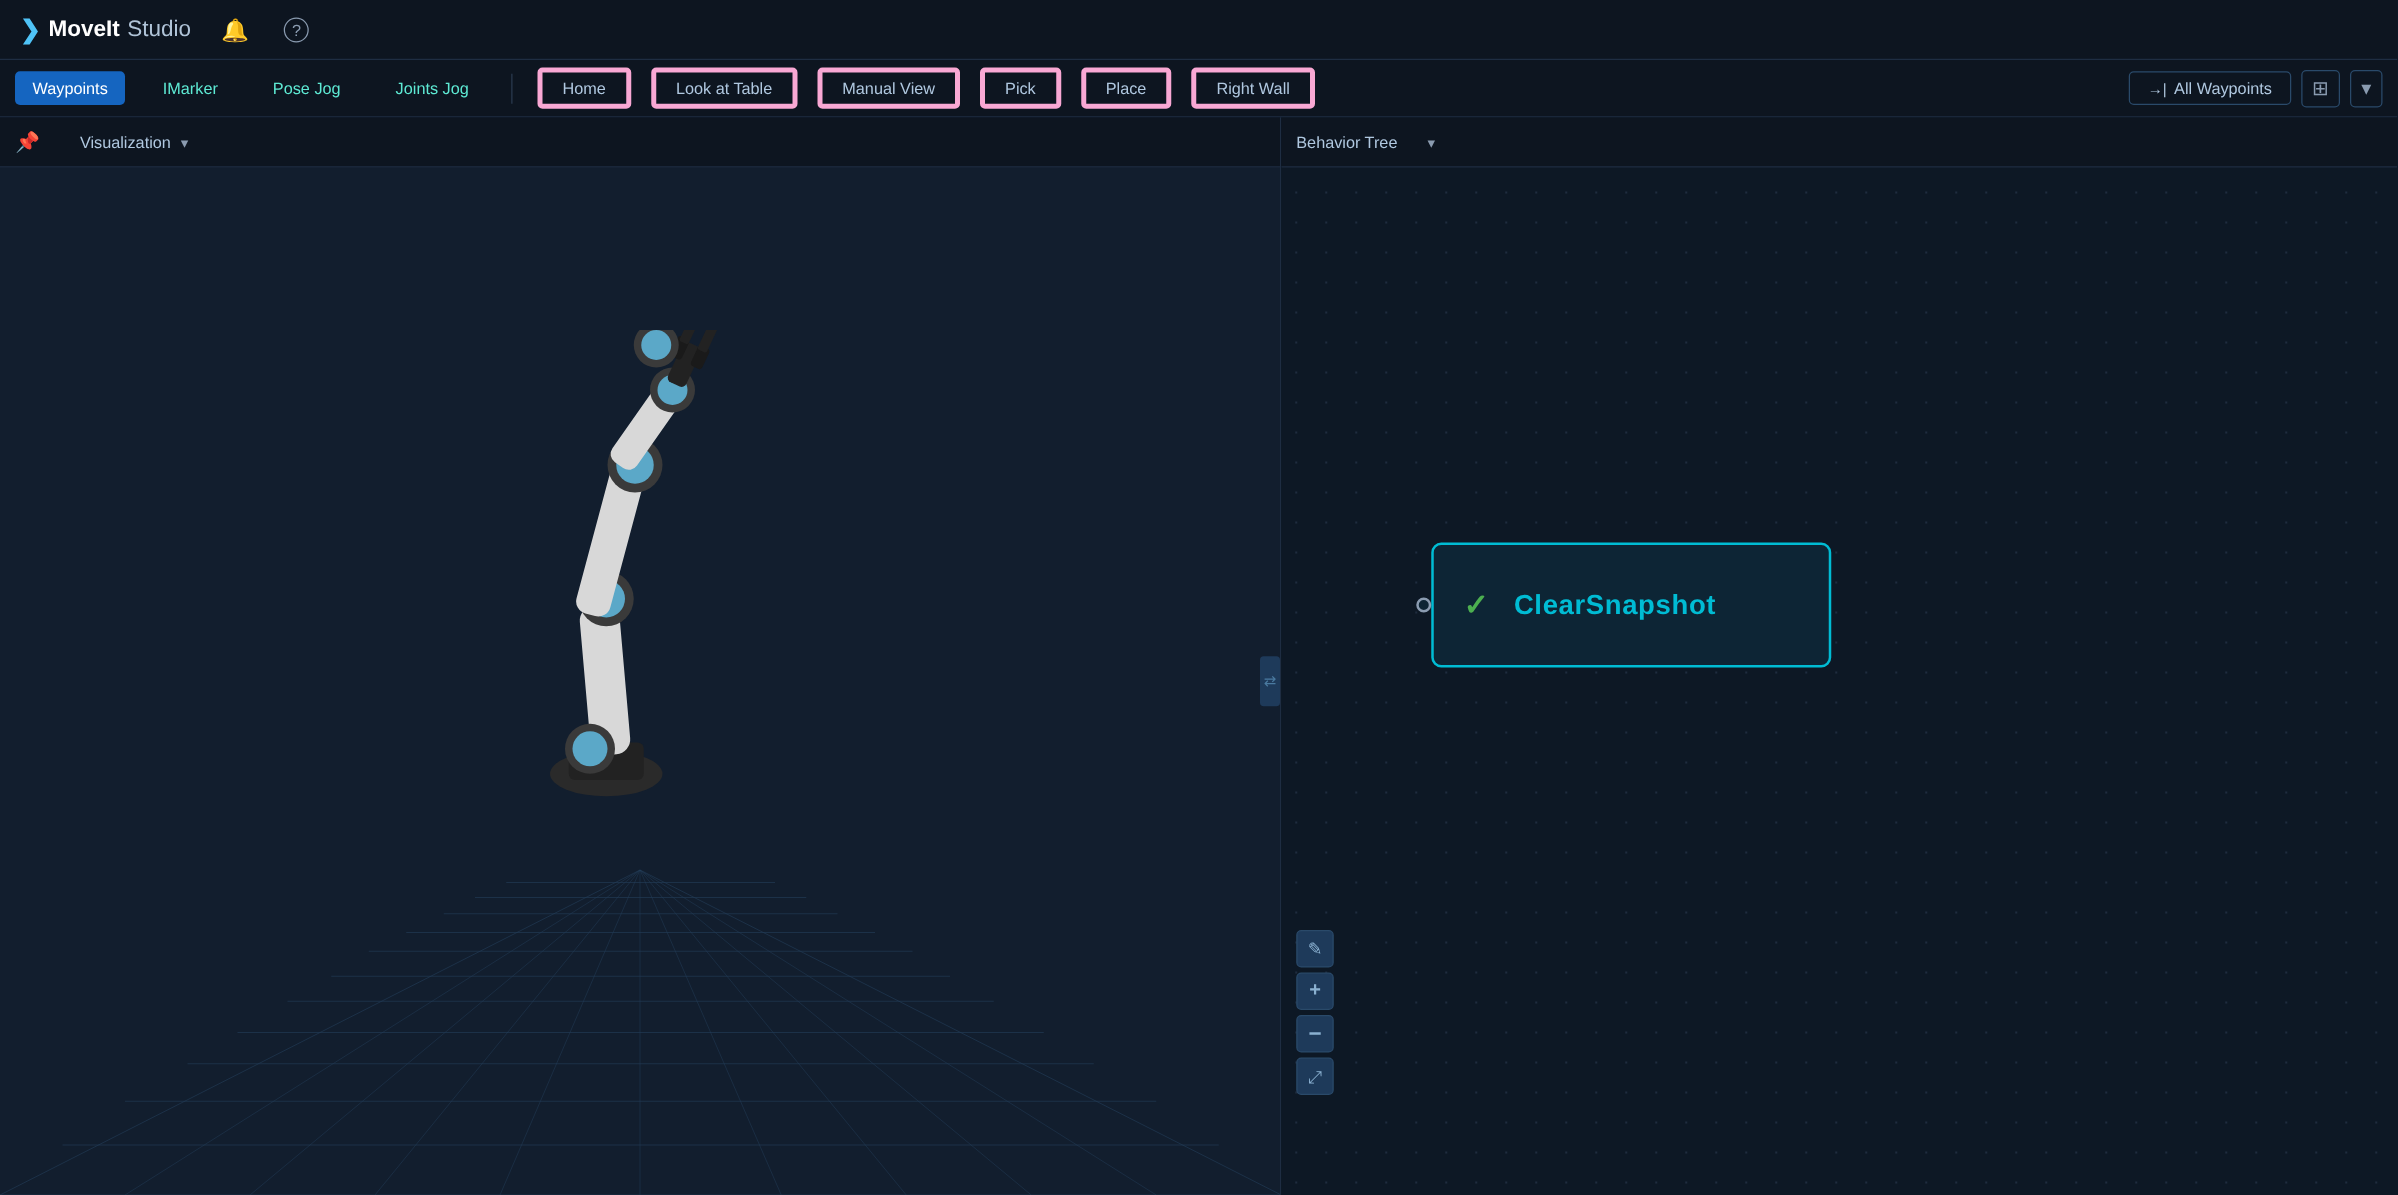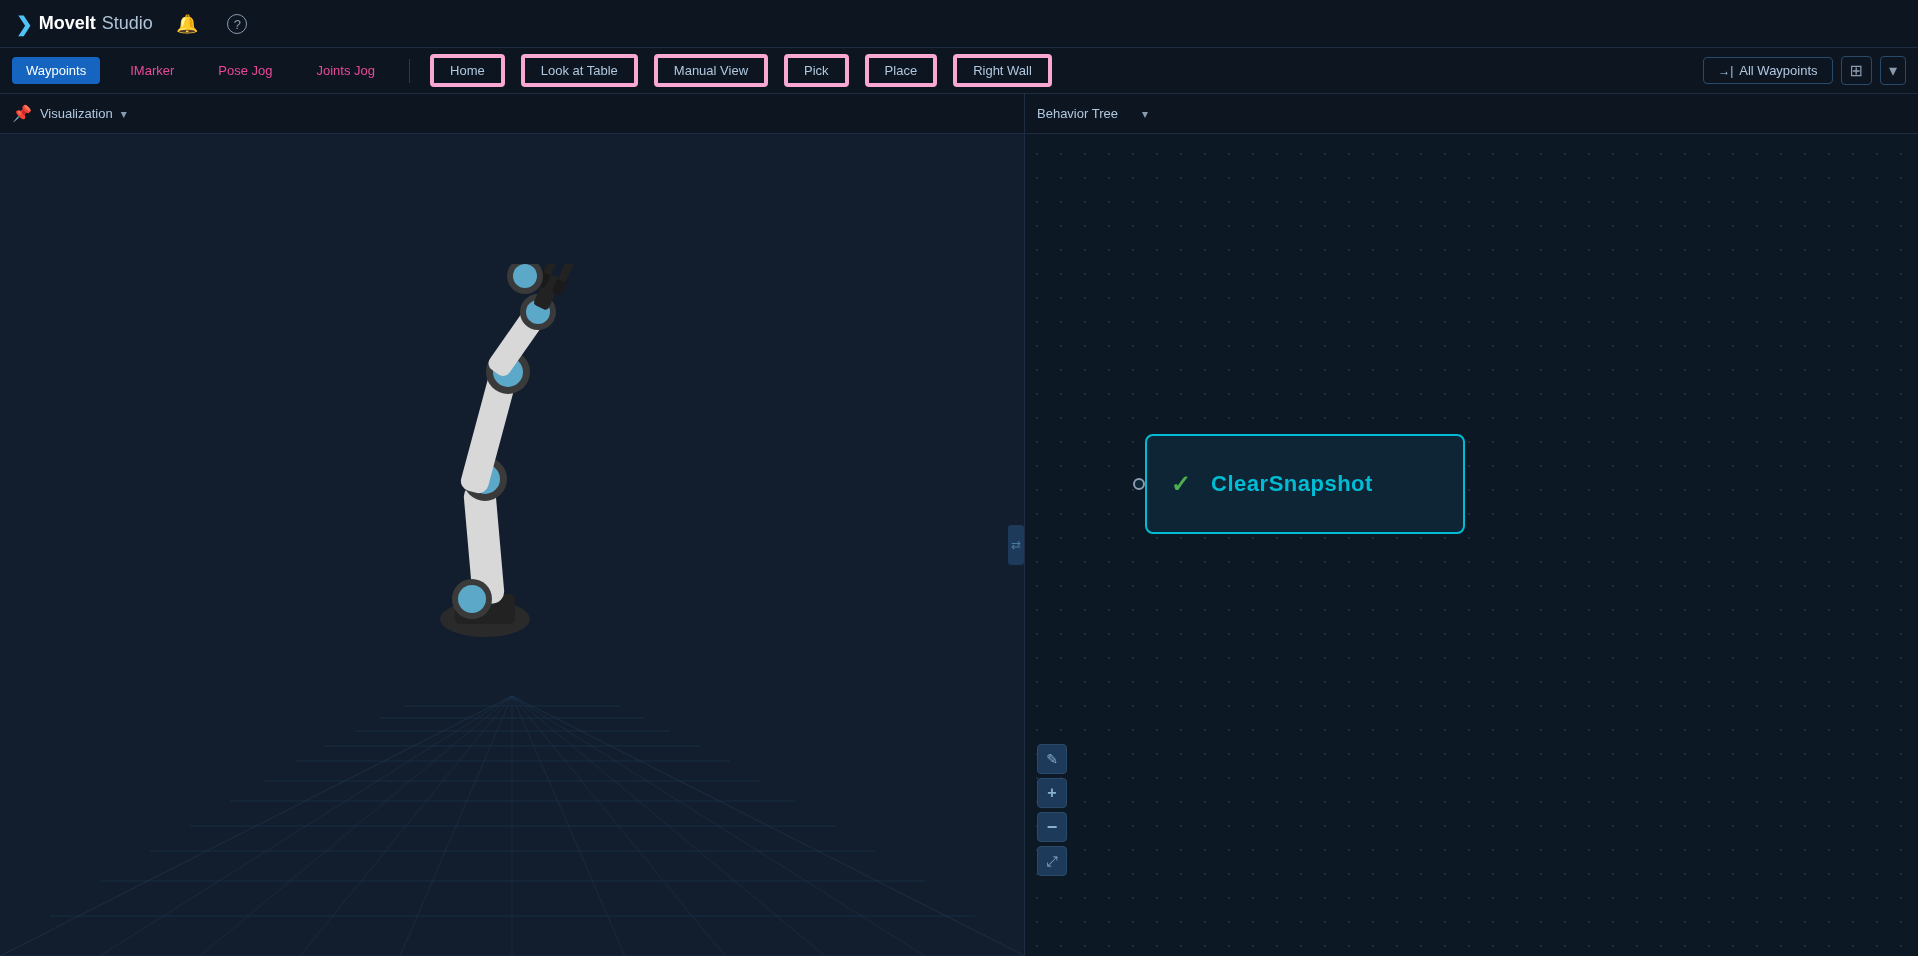--- a/index.html
+++ b/index.html
@@ -82,21 +82,21 @@
       padding: 0 12px;
       gap: 16px;
     }
     .tab-btn {
       padding: 6px 14px;
       border-radius: 4px;
       border: none;
       cursor: pointer;
       font-size: 13px;
       background: transparent;
-      color: #ec4899;
+      color: #5eead4;
     }
     .tab-btn.active {
       background: #1565c0;
       color: #fff;
       border-radius: 4px;
     }
 
     .toolbar-divider {
       width: 1px;
       height: 24px;
@@ -165,20 +165,21 @@
       background: #0d1520;
       gap: 8px;
     }
     .viz-icon {
       color: #8a9bb0;
       font-size: 16px;
     }
     .viz-title {
       font-size: 13px;
       color: #b0c8e0;
+      margin-left: 24px;
     }
     .viz-chevron {
       color: #8a9bb0;
       font-size: 12px;
       cursor: pointer;
     }
 
     #viz-canvas {
       width: 100%;
       height: calc(100% - 40px);

